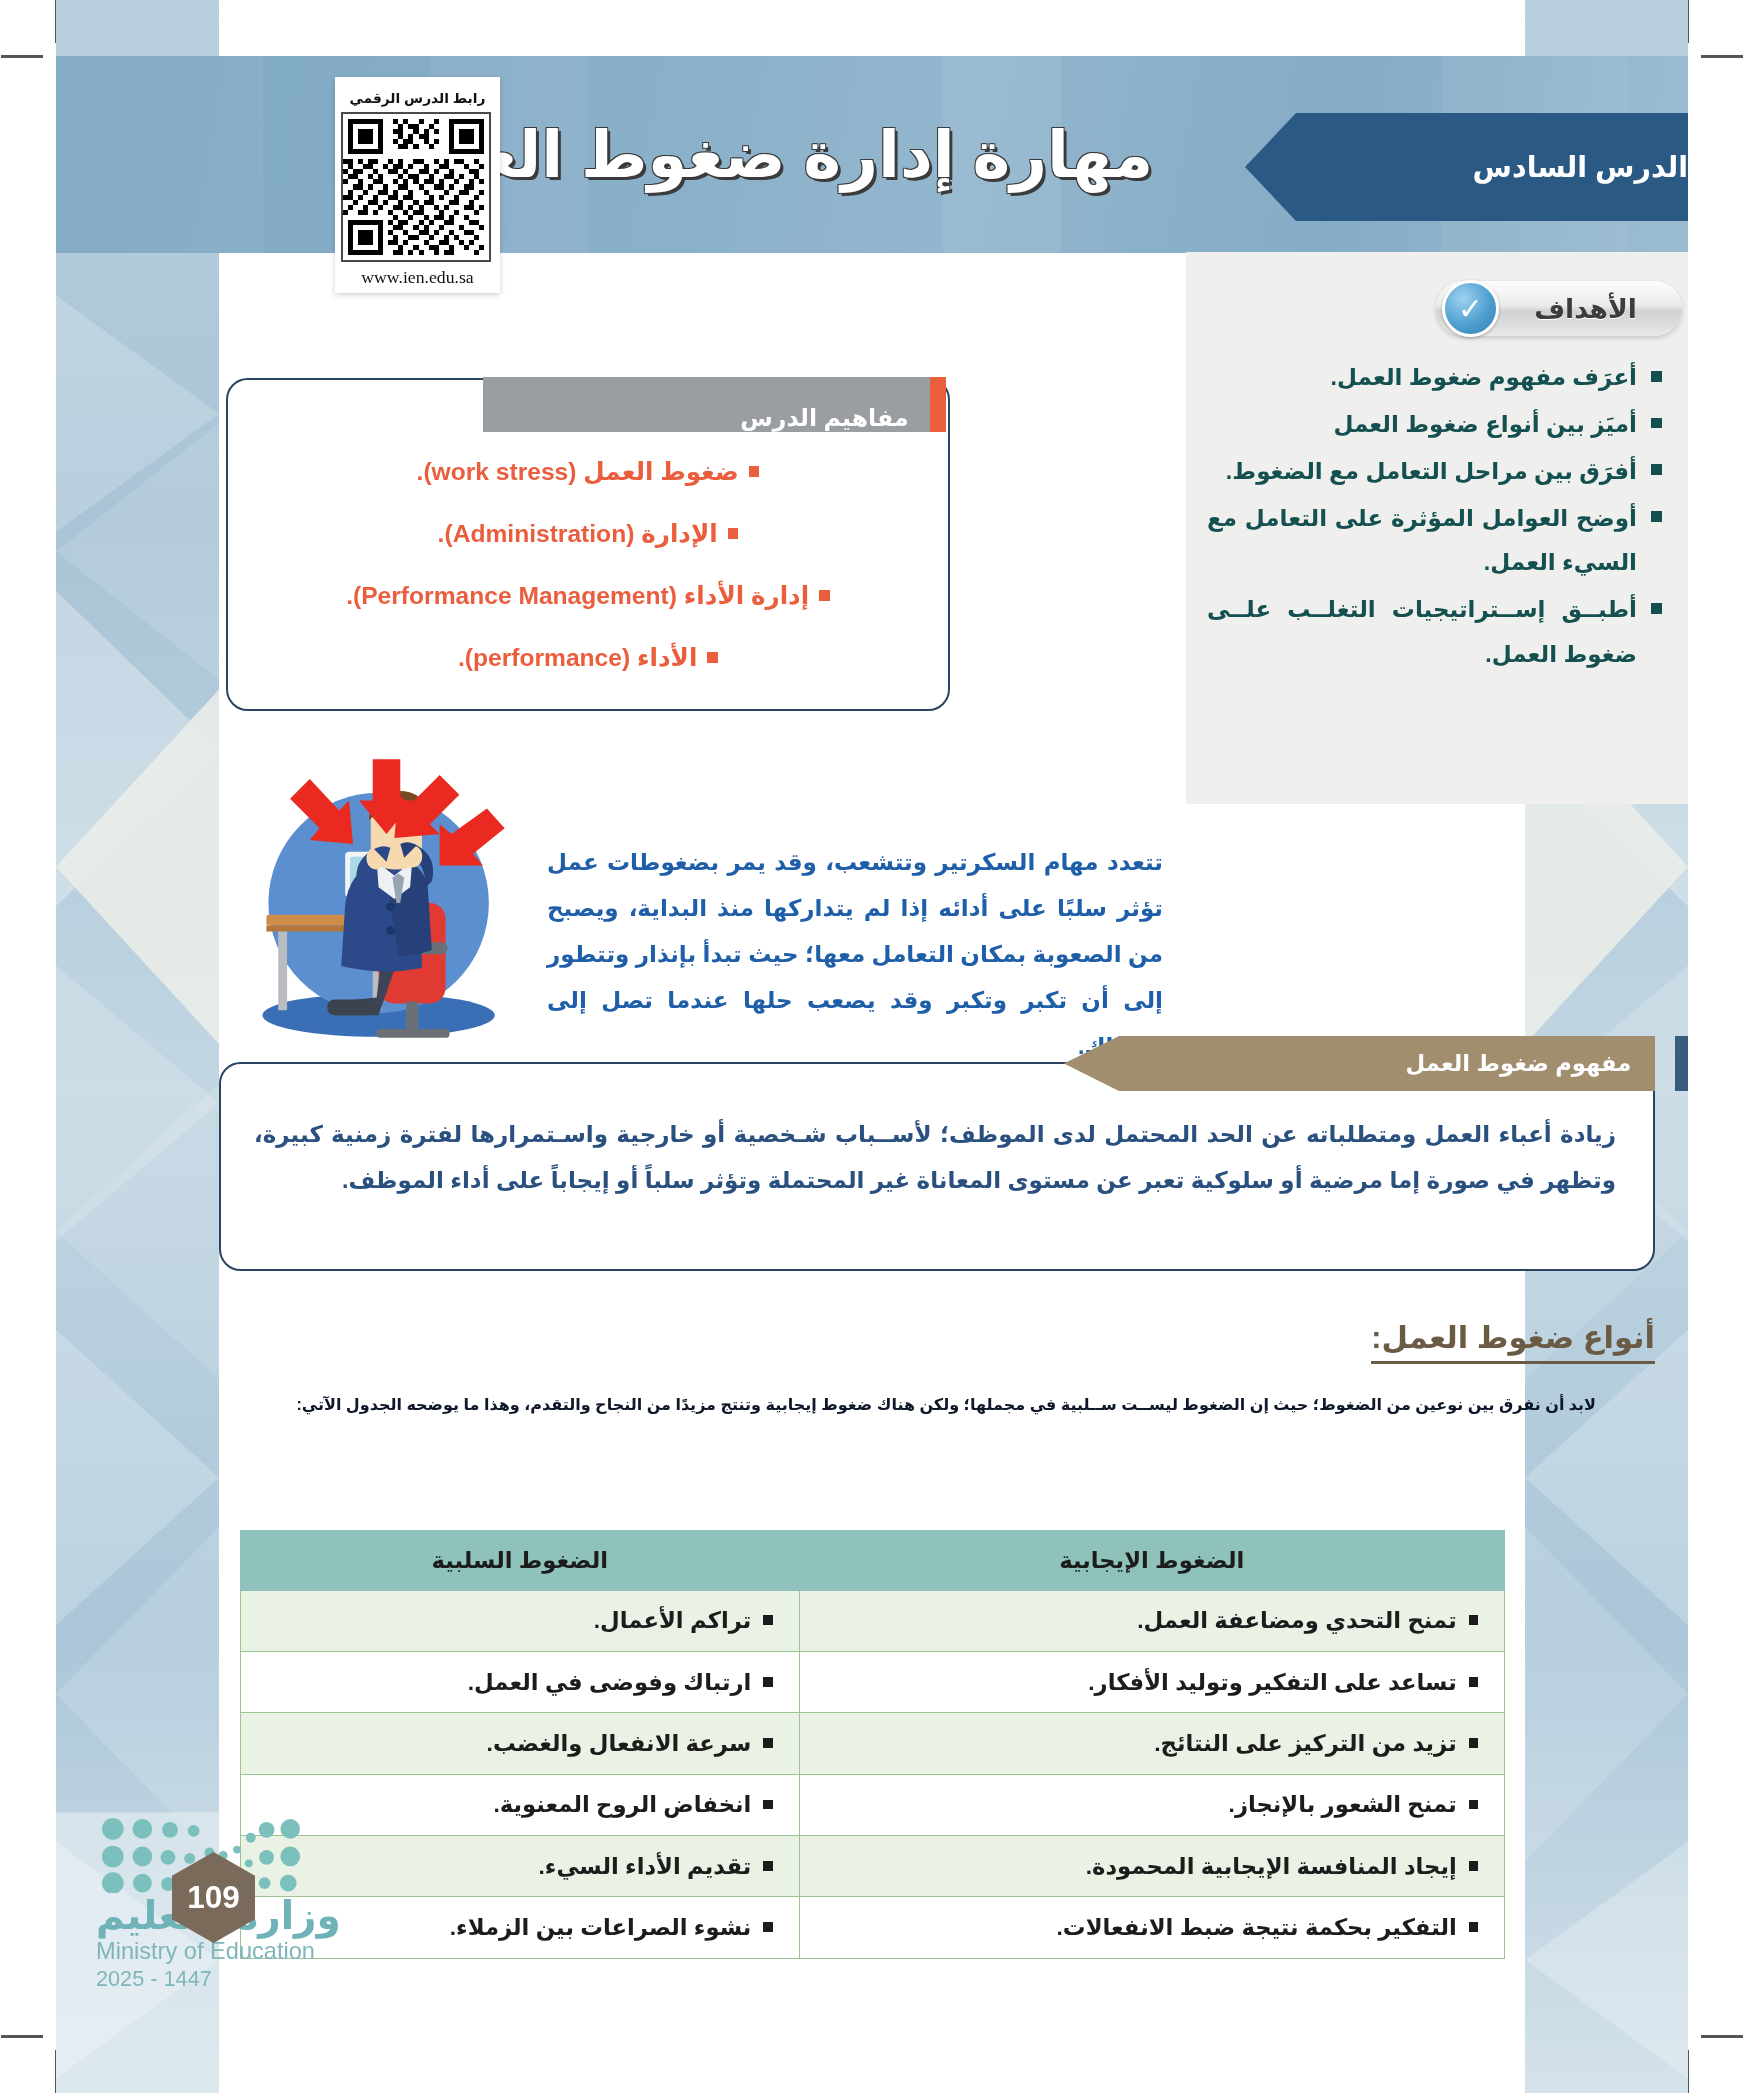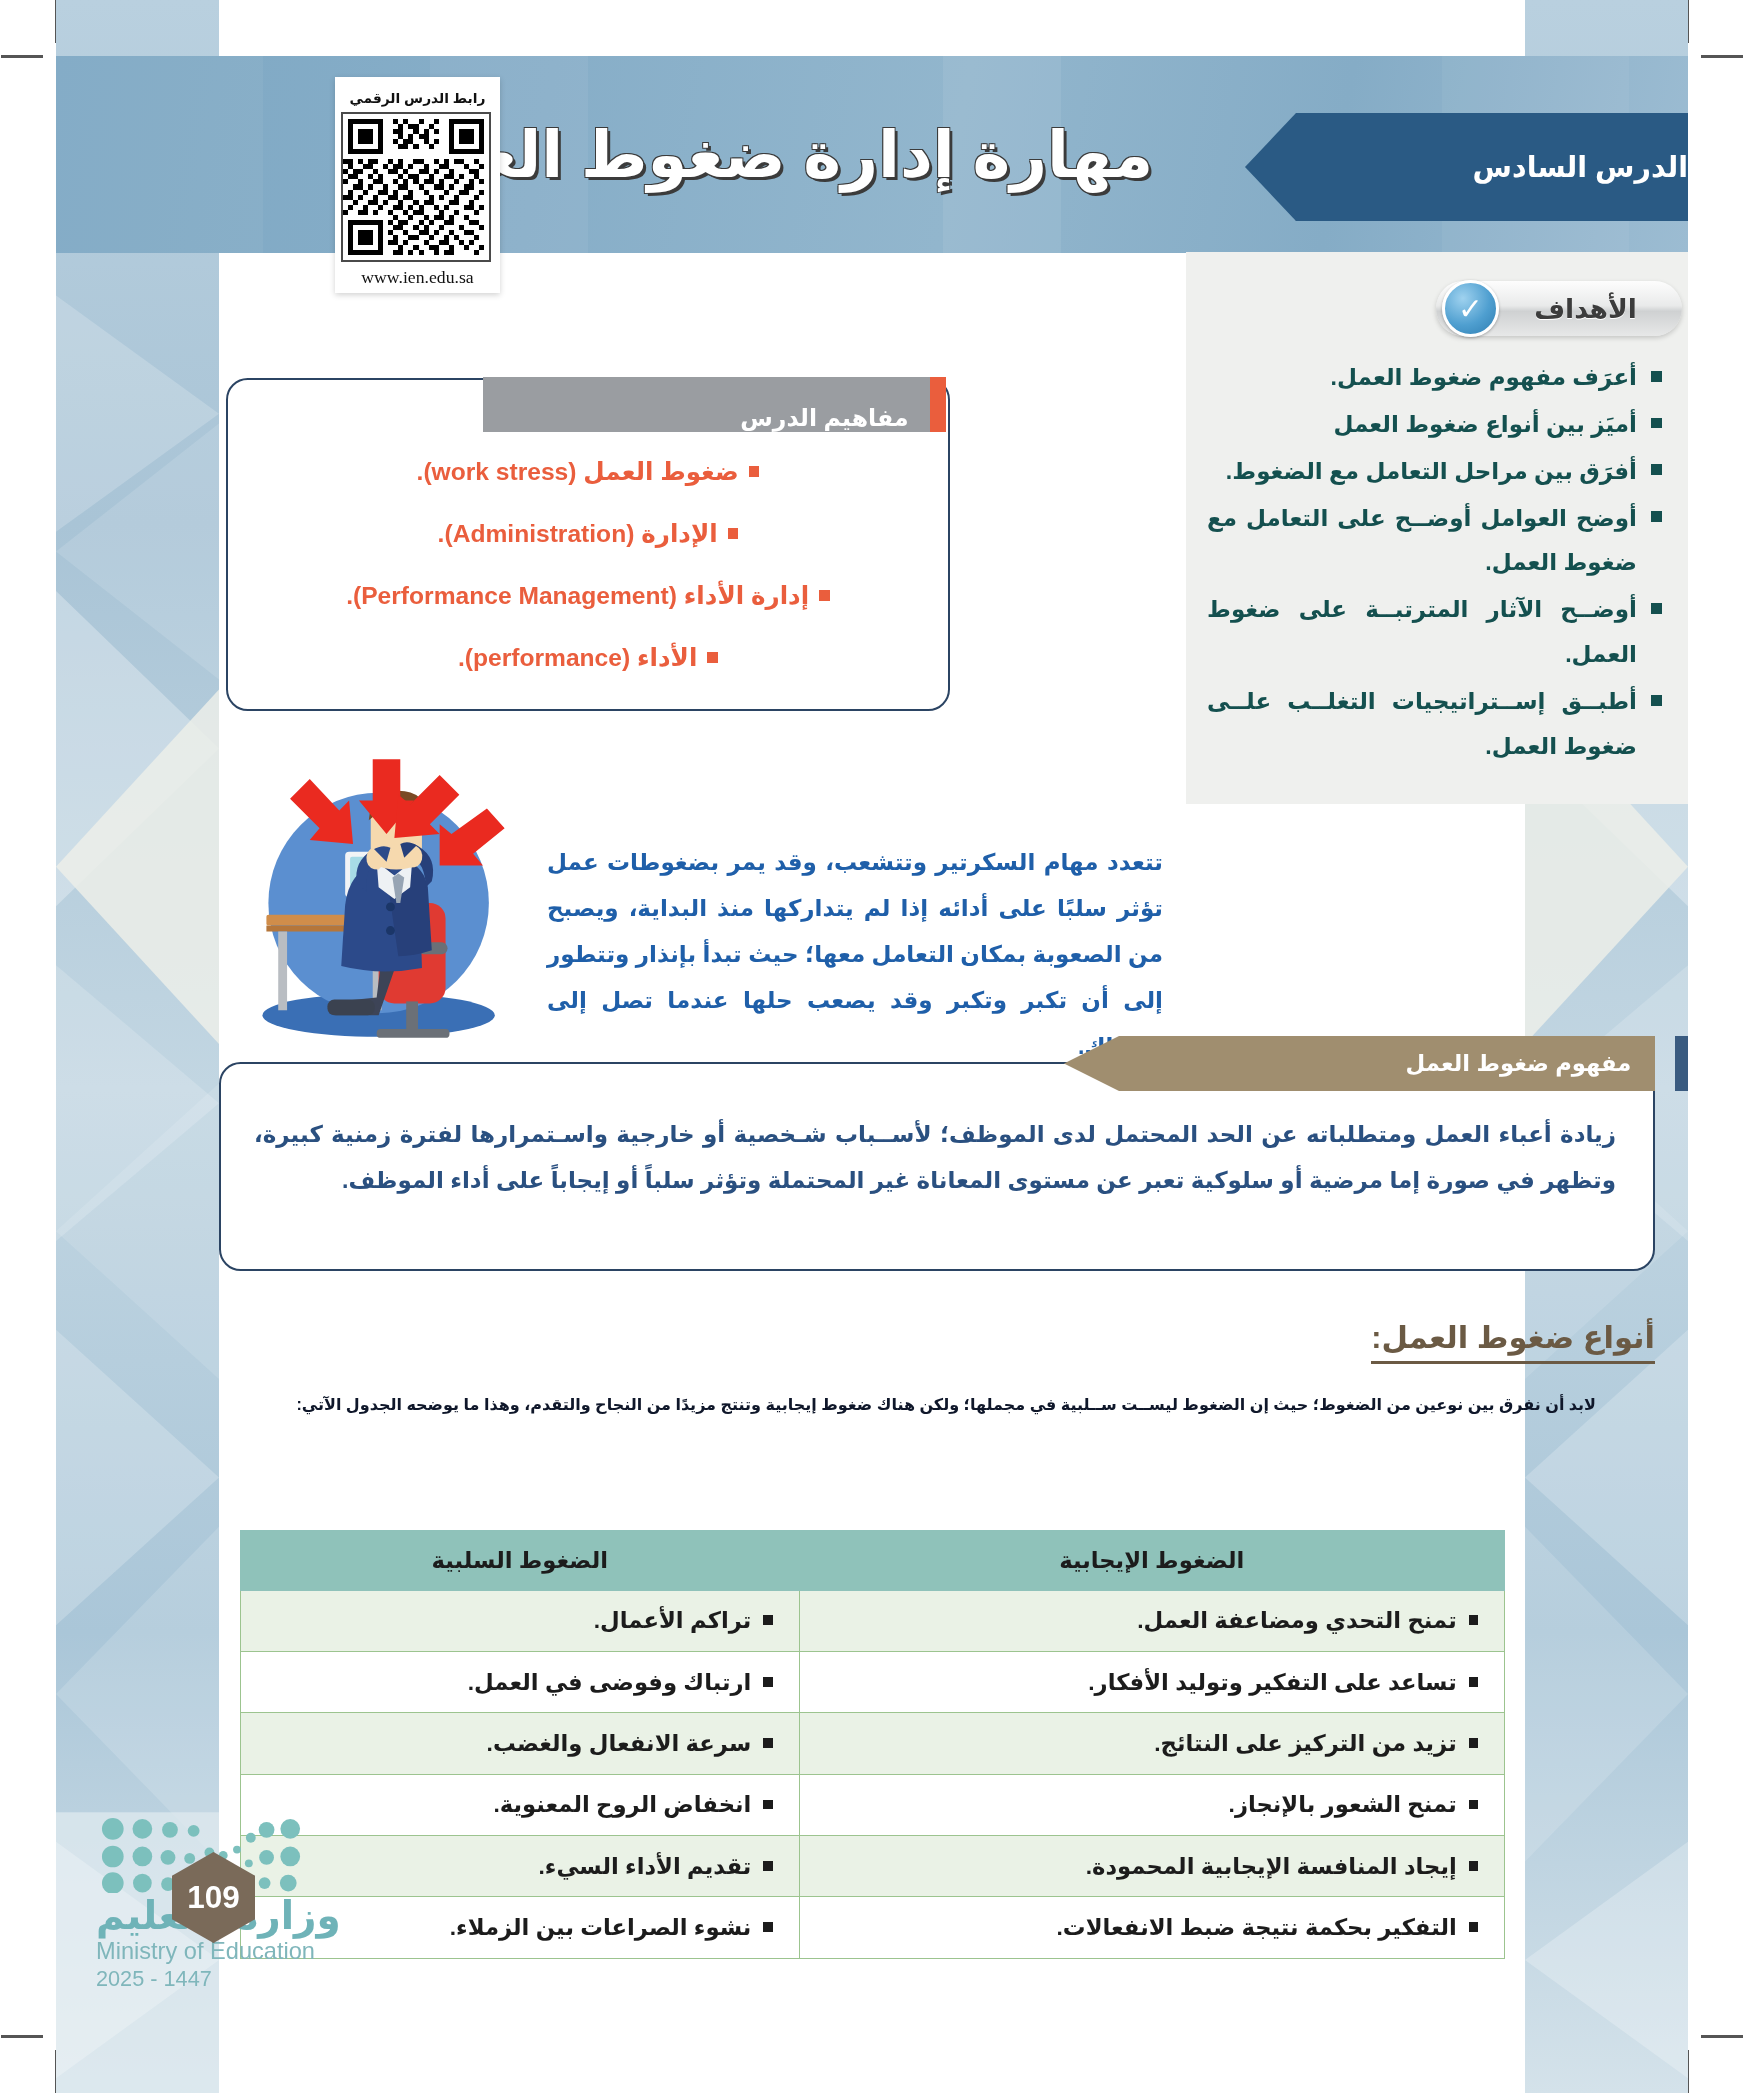--- a/index.html
+++ b/index.html
@@ -394,22 +394,21 @@
 
   <div class="obj-panel"></div>
   <div class="obj-tab">
     <span class="lbl">الأهداف</span>
     <span class="obj-icon">✓</span>
   </div>
   <ul class="obj-list">
     <li>أعرَف مفهوم ضغوط العمل.</li>
     <li>أميَز بين أنواع ضغوط العمل</li>
     <li>أفرَق بين مراحل التعامل مع الضغوط.</li>
-    <li>أوضح العوامل أوضــح على التعامل مع ضغوط العمل.</li>
-    <li>أوضــح الآثار المترتبــة على ضغوط العمل.</li>
+    <li>أوضح العوامل المؤثرة على التعامل مع السيء العمل.</li>
     <li>أطبــق إســتراتيجيات التغلــب علــى ضغوط العمل.</li>
   </ul>
 
   <div class="concepts">
     <ul>
       <li><span class="bullet"></span><span>ضغوط العمل</span> (<span class="en">work stress</span>).</li>
       <li><span class="bullet"></span><span>الإدارة</span> (<span class="en">Administration</span>).</li>
       <li><span class="bullet"></span><span>إدارة الأداء</span> (<span class="en">Performance Management</span>).</li>
       <li><span class="bullet"></span><span>الأداء</span> (<span class="en">performance</span>).</li>
     </ul>

